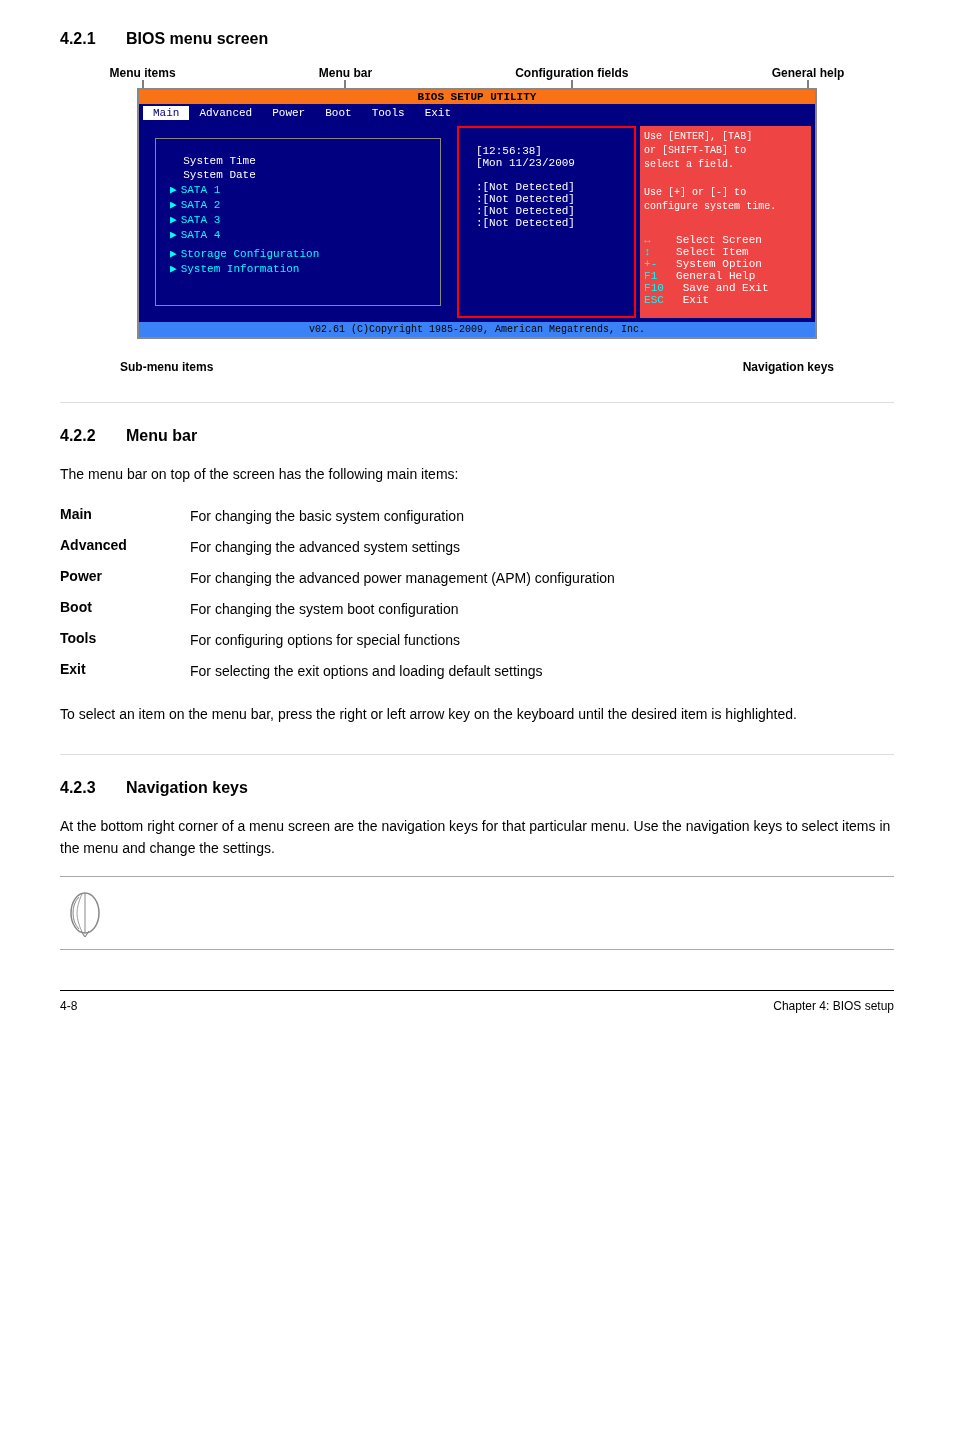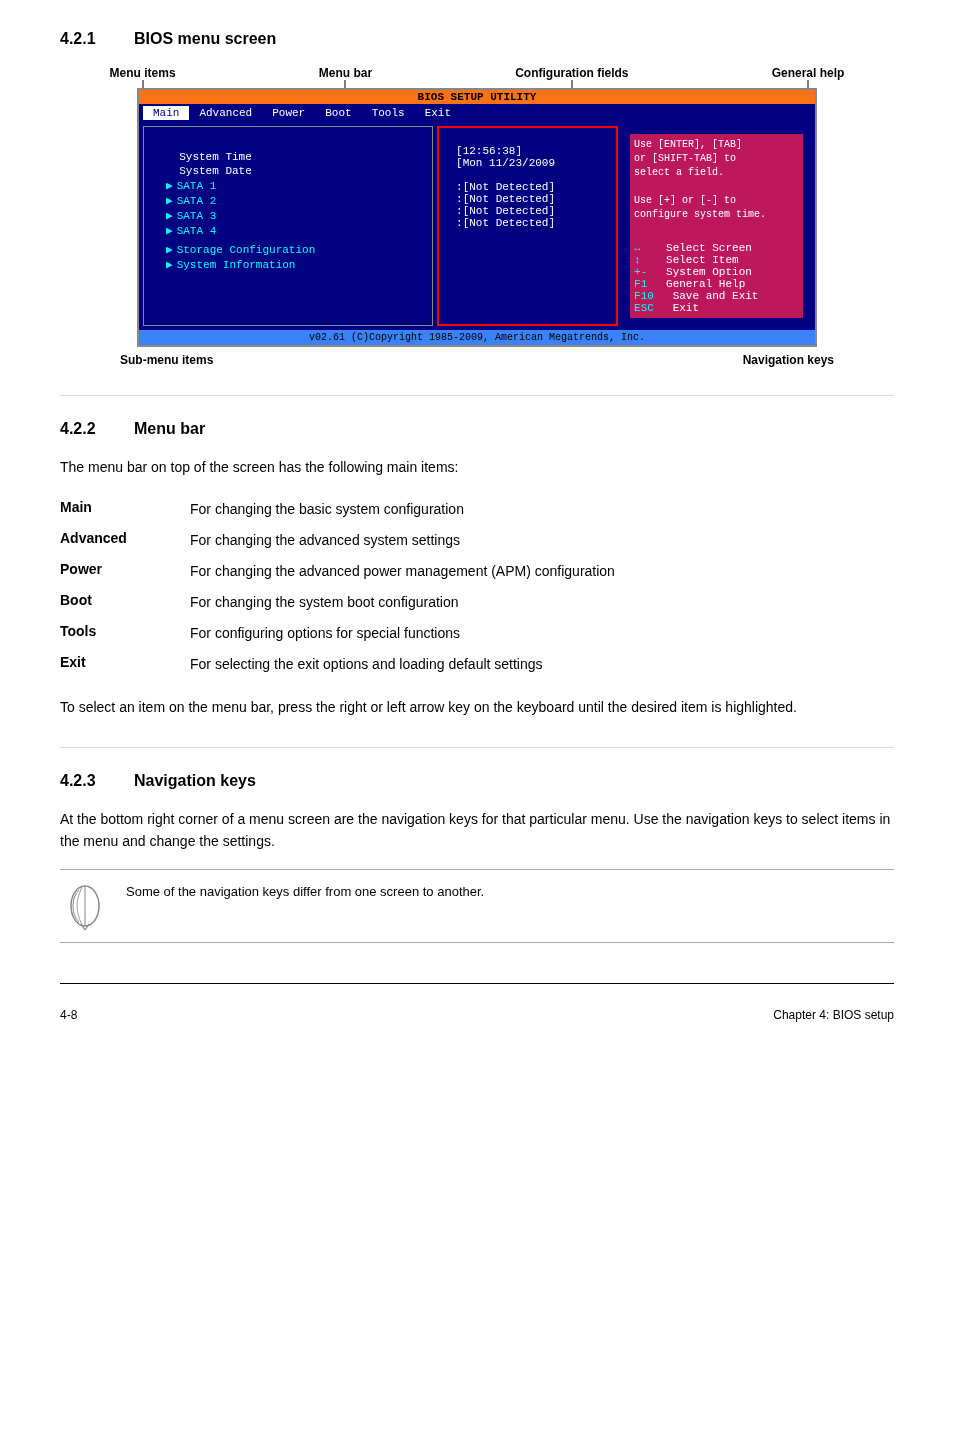--- a/index.html
+++ b/index.html
@@ -13,21 +13,21 @@
       padding: 30px 60px 40px 60px;
     }
 
     
     .section-heading {
       font-size: 16px;
       font-weight: bold;
       margin-bottom: 18px;
       display: flex;
       align-items: baseline;
-      gap: 24px;
+      gap: 16px;
     }
     .section-number {
       font-size: 16px;
       font-weight: bold;
       min-width: 50px;
     }
 
     
     .bios-screen {
       background: #000080;
@@ -64,27 +64,27 @@
       background: #fff;
       color: #000080;
     }
     .bios-body {
       display: flex;
       min-height: 200px;
     }
     .bios-left {
       width: 45%;
       border: 1px solid #c0c0c0;
-      padding: 22px;
+      padding: 14px;
       background: #000080;
       color: #fff;
       font-family: 'Courier New', Courier, monospace;
       font-size: 11px;
       border-color: #888;
-      margin: 4px;
+      margin: 16px;
       text-align: right;
     }
     .bios-left .menu-item {
       display: flex;
       align-items: center;
       margin: 2px 0;
       color: #00ffff;
     }
     .bios-left .menu-item .arrow {
       color: #00ffff;
@@ -99,25 +99,25 @@
       padding: 17px;
       background: #000080;
       color: #fff;
       font-family: 'Courier New', Courier, monospace;
       font-size: 11px;
       margin: 4px 0 4px 0;
     }
     .bios-right {
       width: 27%;
       padding: 4px;
-      background: #be185d;
-      color: #fff;
-      font-family: 'Courier New', Courier, monospace;
-      font-size: 11px;
-      margin: 12px;
+      background: #ef4444;
+      color: #fff;
+      font-family: 'Courier New', Courier, monospace;
+      font-size: 11px;
+      margin: 4px;
     }
     .bios-right .help-text {
       font-size: 10px;
       line-height: 1.4;
       margin-bottom: 8px;
     }
     .bios-right .nav-row {
       display: flex;
       gap: 4px;
     }
@@ -131,21 +131,21 @@
       text-align: center;
       font-family: 'Courier New', Courier, monospace;
       font-size: 10px;
       padding: 2px;
     }
 
     
     .label-row-bottom {
       display: flex;
       justify-content: space-between;
-      margin-top: 6px;
+      margin-top: 21px;
       padding: 0 60px;
     }
     .label-bottom {
       font-size: 12px;
       font-weight: bold;
     }
 
     
     .diagram-wrapper {
       position: relative;
@@ -224,21 +224,21 @@
     .note-text {
       line-height: 1.6;
       font-size: 13px;
     }
 
     
     .page-footer {
       display: flex;
       justify-content: space-between;
       border-top: 1px solid #000;
-      padding-top: 24px;
+      padding-top: 8px;
       margin-top: 40px;
       font-size: 12px;
     }
 
     
     .section-divider {
       border: none;
       border-top: 1px solid #ddd;
       margin: 24px 0;
     }
@@ -407,20 +407,19 @@
 
       <svg width="40" height="48" viewBox="0 0 40 48" fill="none" xmlns="http://www.w3.org/2000/svg">
         <ellipse cx="20" cy="24" rx="14" ry="20" stroke="#888" stroke-width="1.5" fill="none"></ellipse>
         <line x1="20" y1="4" x2="20" y2="44" stroke="#888" stroke-width="1"></line>
         <path d="M 14 8 Q 8 14 8 24 Q 8 34 14 40" stroke="#888" stroke-width="1" fill="none"></path>
         <path d="M 17 5 Q 12 16 12 24 Q 12 32 17 43" stroke="#888" stroke-width="0.8" fill="none"></path>
 
         <path d="M 16 42 L 20 48 L 24 42" stroke="#888" stroke-width="1.2" fill="none"></path>
       </svg>
     </div>
-    <div class="note-text">Some of the navigation keys differ from one screen to another.</div>
   </div>
 </div>
 
 <div class="page-footer">
   <span>4-8</span>
   <span>Chapter 4: BIOS setup</span>
 </div>
 
 </body></html>

